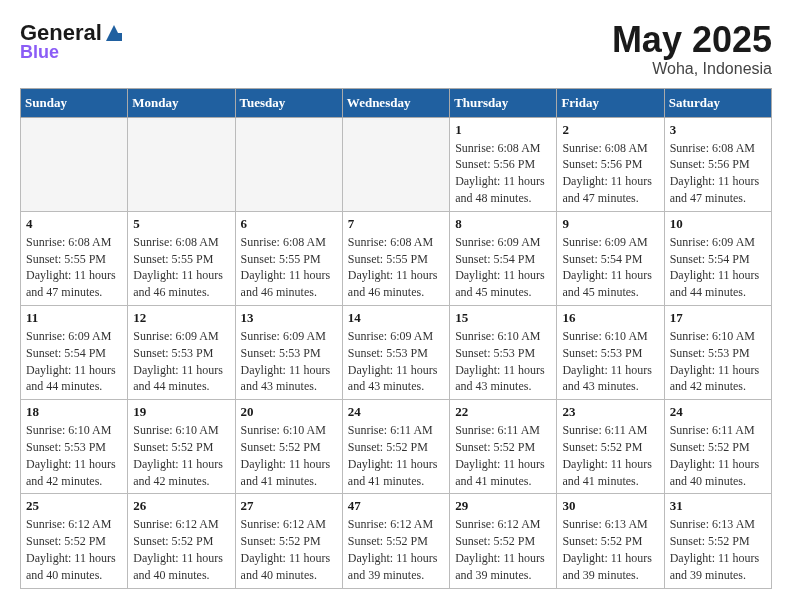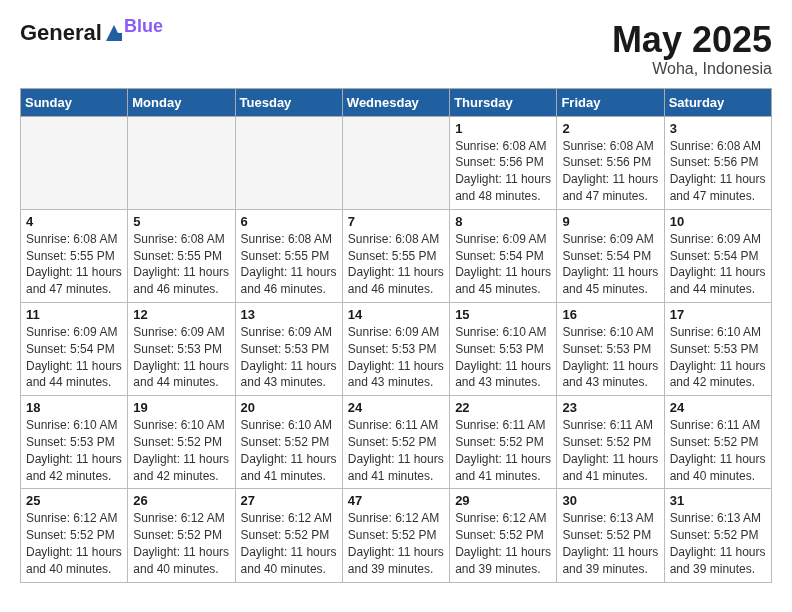--- a/index.html
+++ b/index.html
@@ -30,20 +30,21 @@
       line-height: 1.1;
     }
     .calendar-subtitle {
       font-size: 16px;
       color: #444;
     }
     table {
       width: 100%;
       border-collapse: collapse;
       table-layout: fixed;
+      font-family: Liberation Serif, serif;
     }
     thead th {
       background-color: #2060a0;
       color: #fff;
       font-size: 13px;
       font-weight: bold;
       padding: 6px 4px;
       text-align: left;
       border: 1px solid #aaa;
     }
@@ -70,21 +71,21 @@
       font-size: 12px;
       line-height: 1.4;
       color: #333;
     }
   </style>
 </head>
 <body>
 
 <div class="header">
   <div class="logo">
-    <div style="display:flex;align-items:flex-start;">
+    <div style="display:flex;flex-direction:column;align-items:flex-start;">
       <div style="display:flex;align-items:center;">
         <span style="font-size:22px;font-weight:bold;color:#1a1a1a;">General</span>
         <svg width="20" height="20" viewBox="0 0 20 20" style="margin-left:2px;">
           <polygon points="2,18 10,2 18,18" fill="#2060a0"></polygon>
           <rect x="9" y="10" width="9" height="8" fill="#2060a0"></rect>
         </svg>
       </div>
       <span style="font-size:18px;font-weight:bold;color:#8b5cf6;margin-top:-4px;">Blue</span>
     </div>
   </div>

